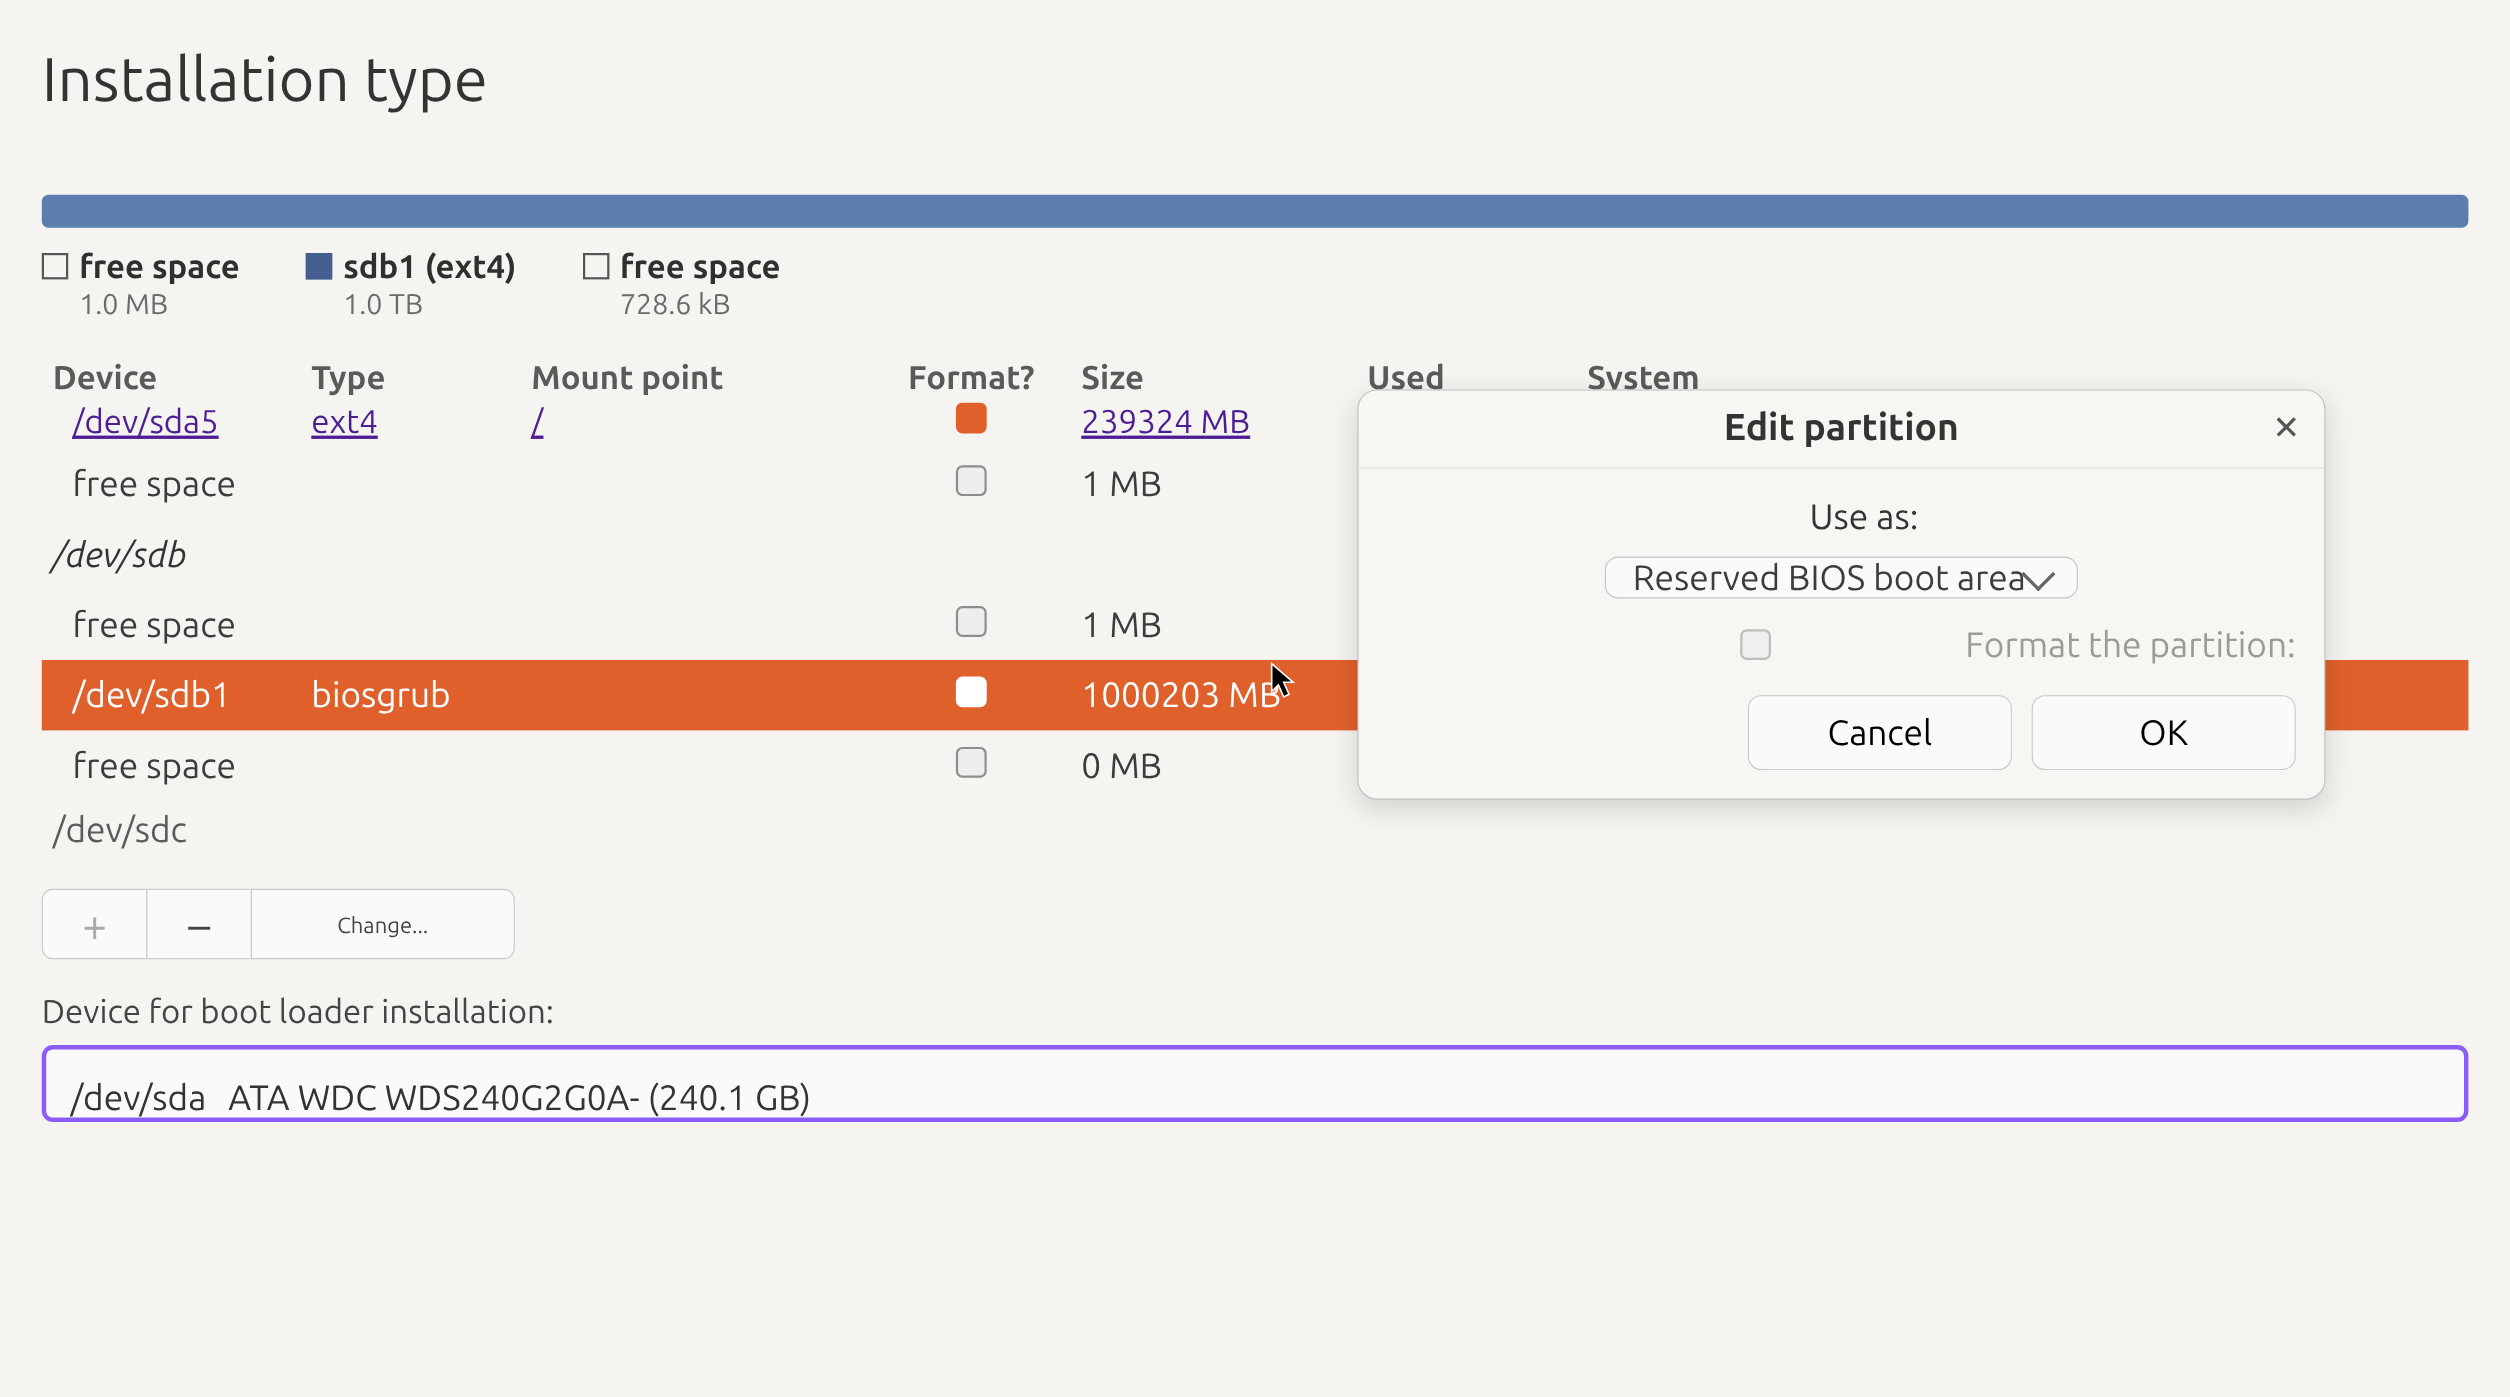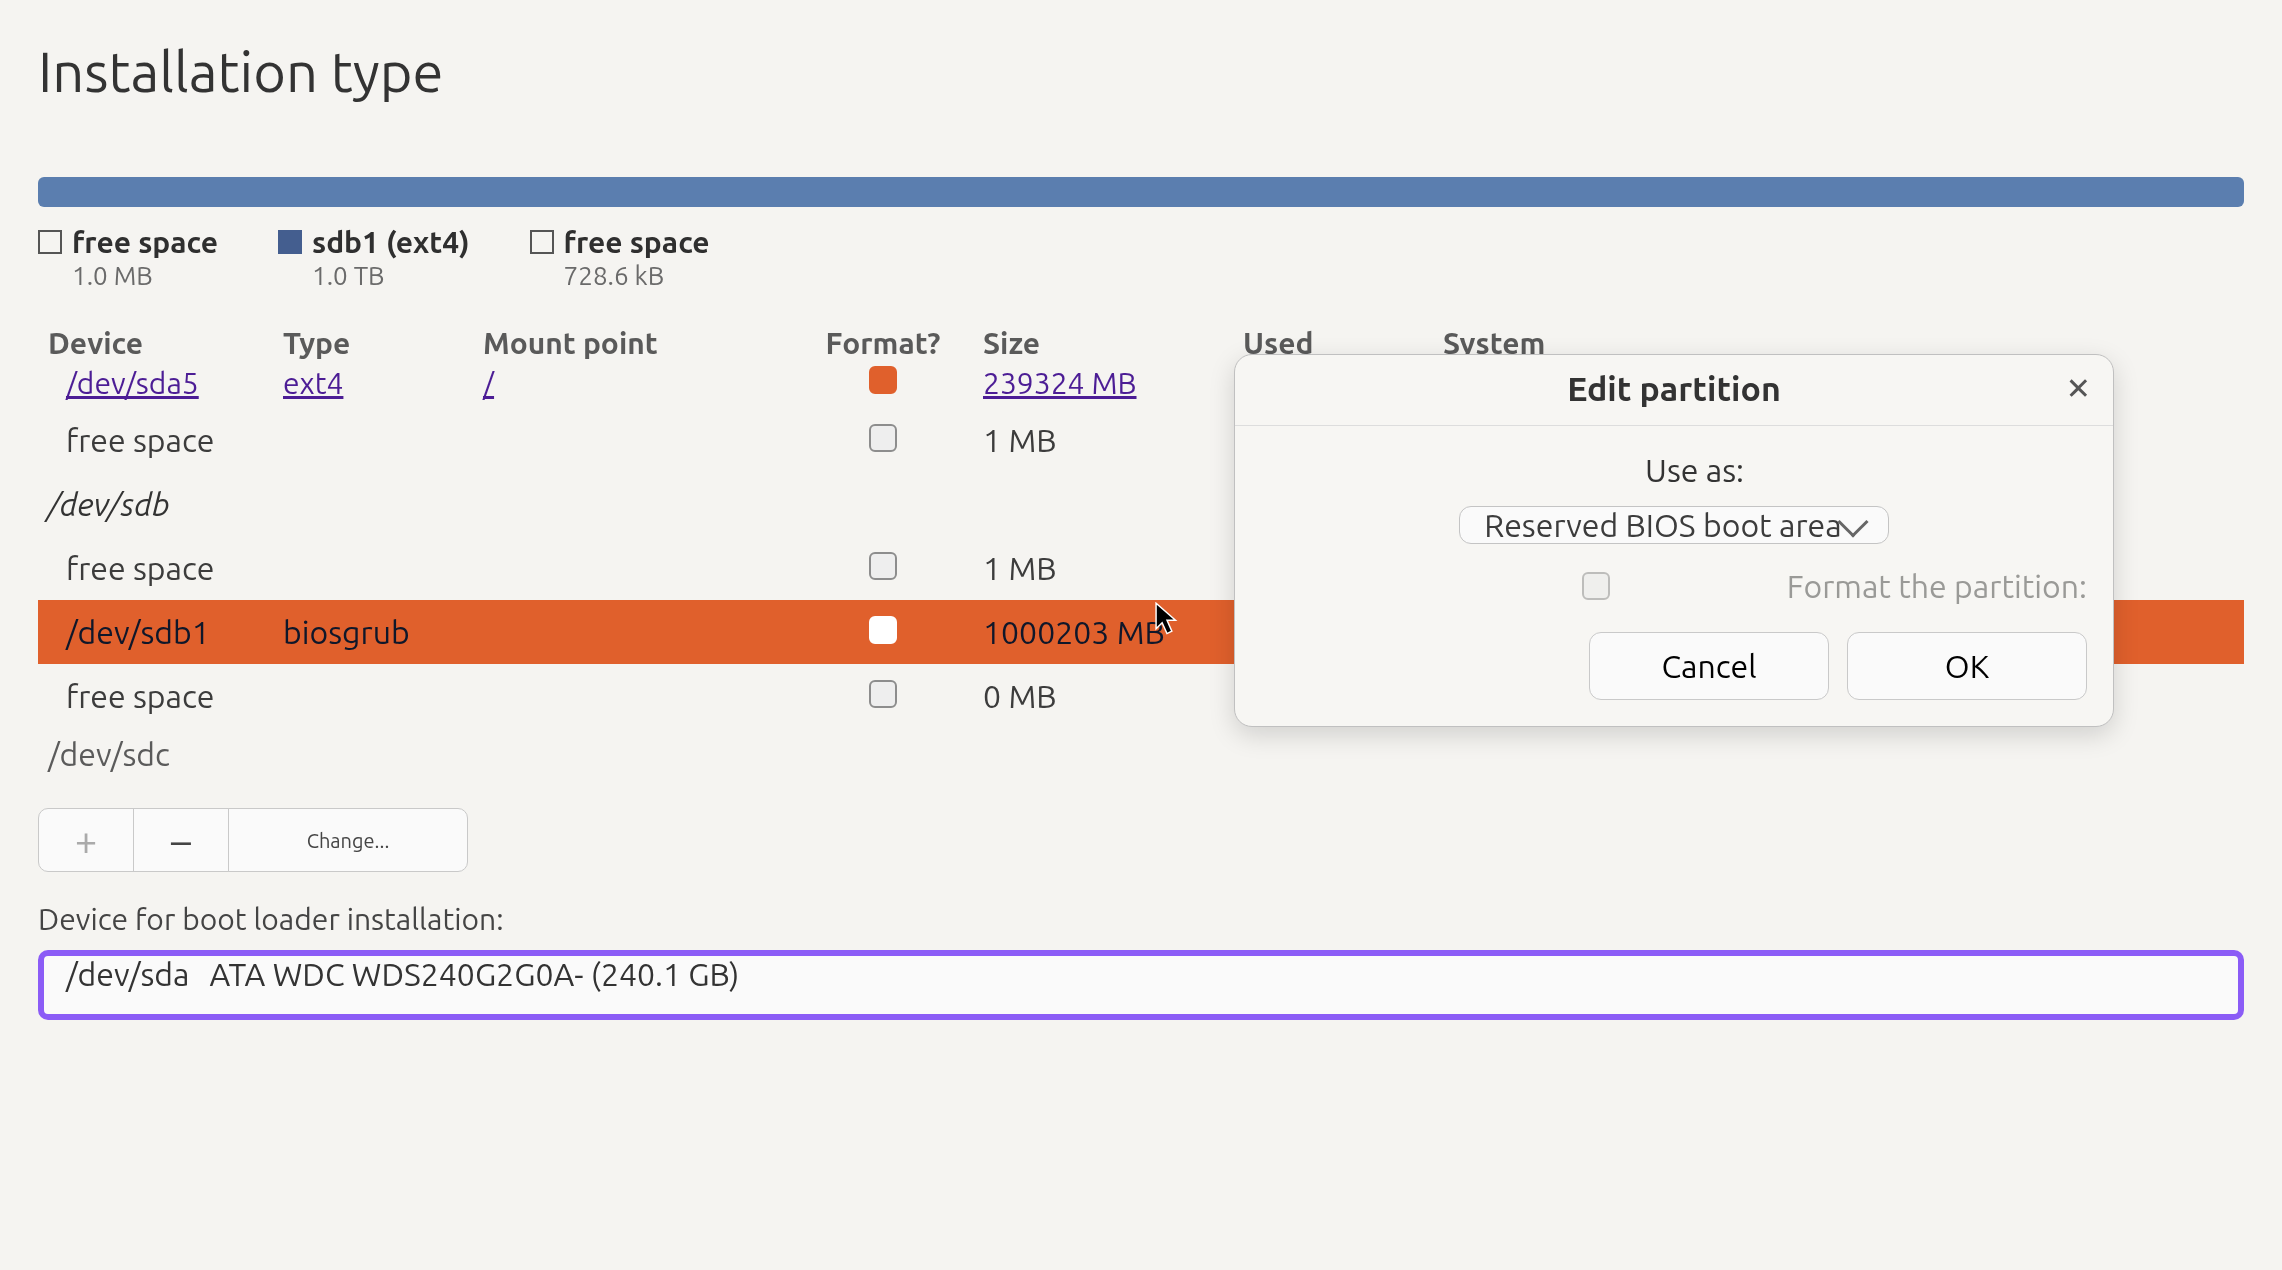--- a/index.html
+++ b/index.html
@@ -61,21 +61,21 @@
       display: flex;
       align-items: center;
       padding: 8px 10px;
       height: 64px;
     }
     .row.cut { height: 42px; overflow: hidden; align-items: flex-end; color: #4c1d95; font-size: 30px; text-decoration: underline; }
     .row.cut2 { height: 52px; overflow: hidden; align-items: flex-start; color: #5b5b5b; }
     .row.parent { font-size: 32px; color: #333; font-style: italic; }
     .row.selected {
       background: #e0602c;
-      color: #0f172a;
+      color: #ffffff;
     }
     .row .col-device.indent { padding-left: 18px; }
 
     .cb {
       width: 28px; height: 28px;
       border: 2px solid #8d8d8d;
       border-radius: 6px;
       background: #eee;
       display: inline-block;
       margin: 0 auto;
@@ -100,28 +100,28 @@
       cursor: pointer;
     }
     .toolbar .add { width: 96px; border-radius: 10px 0 0 10px; font-size: 40px; color: #aaa; }
     .toolbar .remove { width: 96px; font-size: 40px; margin-left: -1px; }
     .toolbar .change { width: 240px; border-radius: 0 10px 10px 0; margin-left: -1px; }
 
     .boot-label { font-size: 30px; color: #444; margin-bottom: 14px; }
     .boot-select {
       width: 100%;
       height: 70px;
-      border: 6px solid #8b5cf6;
+      border: 4px solid #8b5cf6;
       border-radius: 10px;
       background: #fafafa;
       padding: 0 22px;
       font-size: 32px;
       color: #333;
       display: flex;
-      align-items: flex-start;
+      align-items: flex-end;
     }
     .boot-device { margin-right: 20px; }
 
     
     .dialog {
       position: absolute;
       top: 34px;
       left: 1196px;
       width: 880px;
       background: #f7f6f3;

